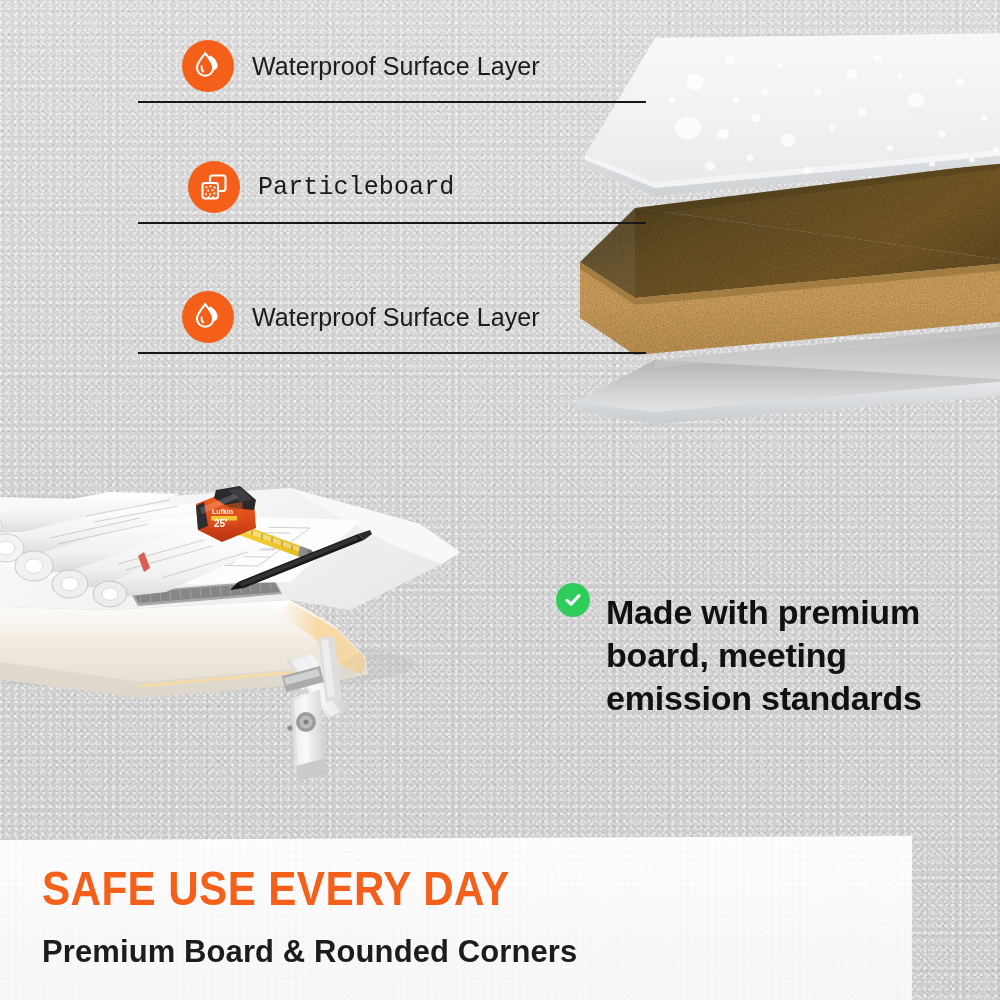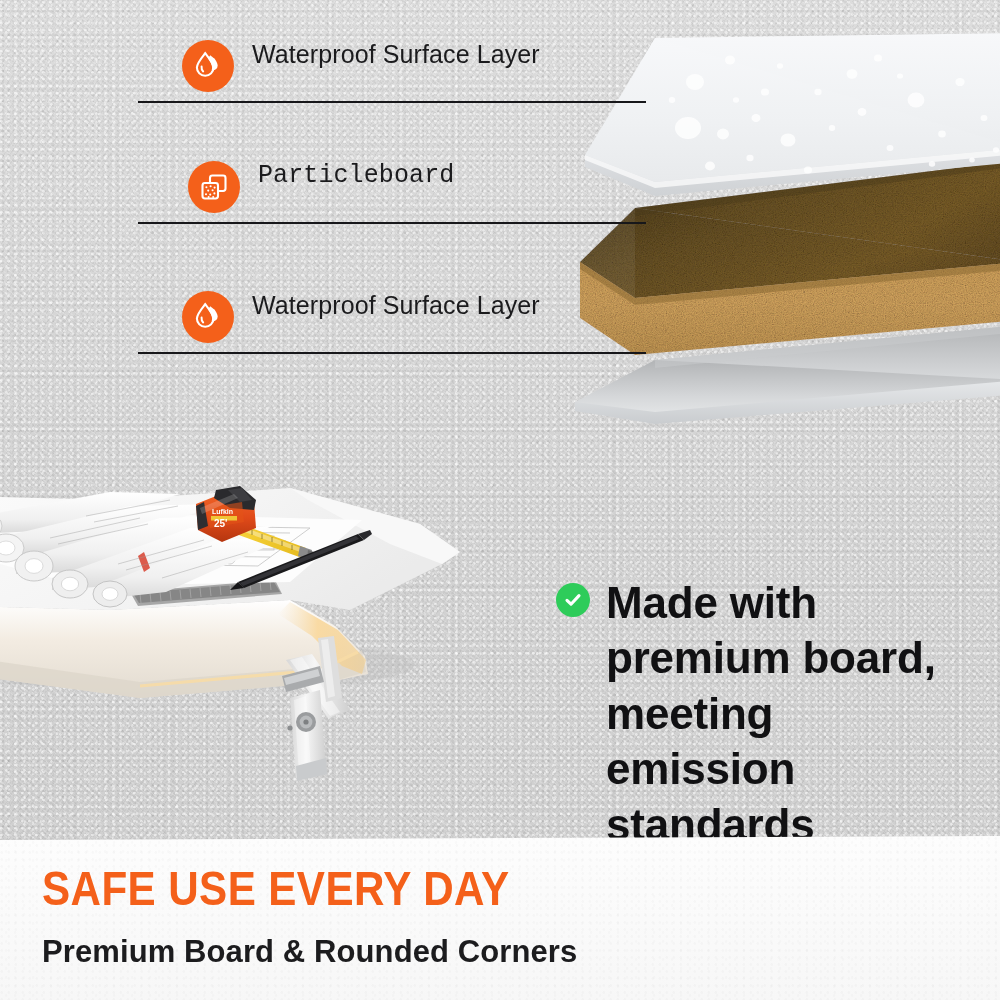--- a/index.html
+++ b/index.html
@@ -40,48 +40,48 @@
   }
 
   
   .board-stack { position: absolute; left: 560px; top: 30px; width: 460px; height: 400px; }
   .board-stack svg { display: block; }
 
   
   .leader { position: absolute; height: 0; border-top: 2px solid #17171a; }
 
   
-  .callout { position: absolute; display: flex; align-items: flex-start; gap: 18px; }
+  .callout { position: absolute; display: flex; align-items: center; gap: 18px; }
   .callout .badge {
     width: 52px; height: 52px; border-radius: 50%;
     background: #f4601a; flex: 0 0 52px;
     display: flex; align-items: center; justify-content: center;
   }
   .callout .ctext {
     font-size: 25px; color: #1b1b1d; letter-spacing: .1px; white-space: nowrap;
   }
 
   
   .bullet { position: absolute; left: 556px; top: 575px; width: 400px; display: flex; gap: 16px; }
   .bullet .check {
     width: 34px; height: 34px; border-radius: 50%;
     background: #2ecc5a; flex: 0 0 34px; margin-top: 8px;
     display: flex; align-items: center; justify-content: center;
   }
   .bullet .btext {
-    font-size: 44px; font-weight: bold; line-height: 1.26;
-    color: #111113; letter-spacing: -.2px;
+    font-size: 34px; font-weight: bold; line-height: 1.26;
+    color: #111113; letter-spacing: -.2px; margin-top: 16px;
   }
 
   
   .desk-photo { position: absolute; left: -10px; top: 460px; width: 520px; height: 340px; }
 
   
   .banner {
-    position: absolute; left: 0; top: 836px; width: 1000px; height: 164px;
+    position: absolute; left: 0; top: 836px; width: 912px; height: 164px;
     background:
       radial-gradient(circle at 25% 35%, rgba(0,0,0,.018) 0 1px, transparent 1.6px),
       radial-gradient(circle at 68% 72%, rgba(0,0,0,.015) 0 1px, transparent 1.6px),
       linear-gradient(180deg, #fdfdfd 0%, #f7f7f7 100%);
     background-size: 7px 7px, 9px 9px, 100% 100%;
     clip-path: polygon(0 4px, 100% 0, 100% 100%, 0 100%);
   }
   .banner .headline {
     position: absolute; left: 42px; top: 24px;
     font-size: 49px; font-weight: bold; color: #f4601a;

